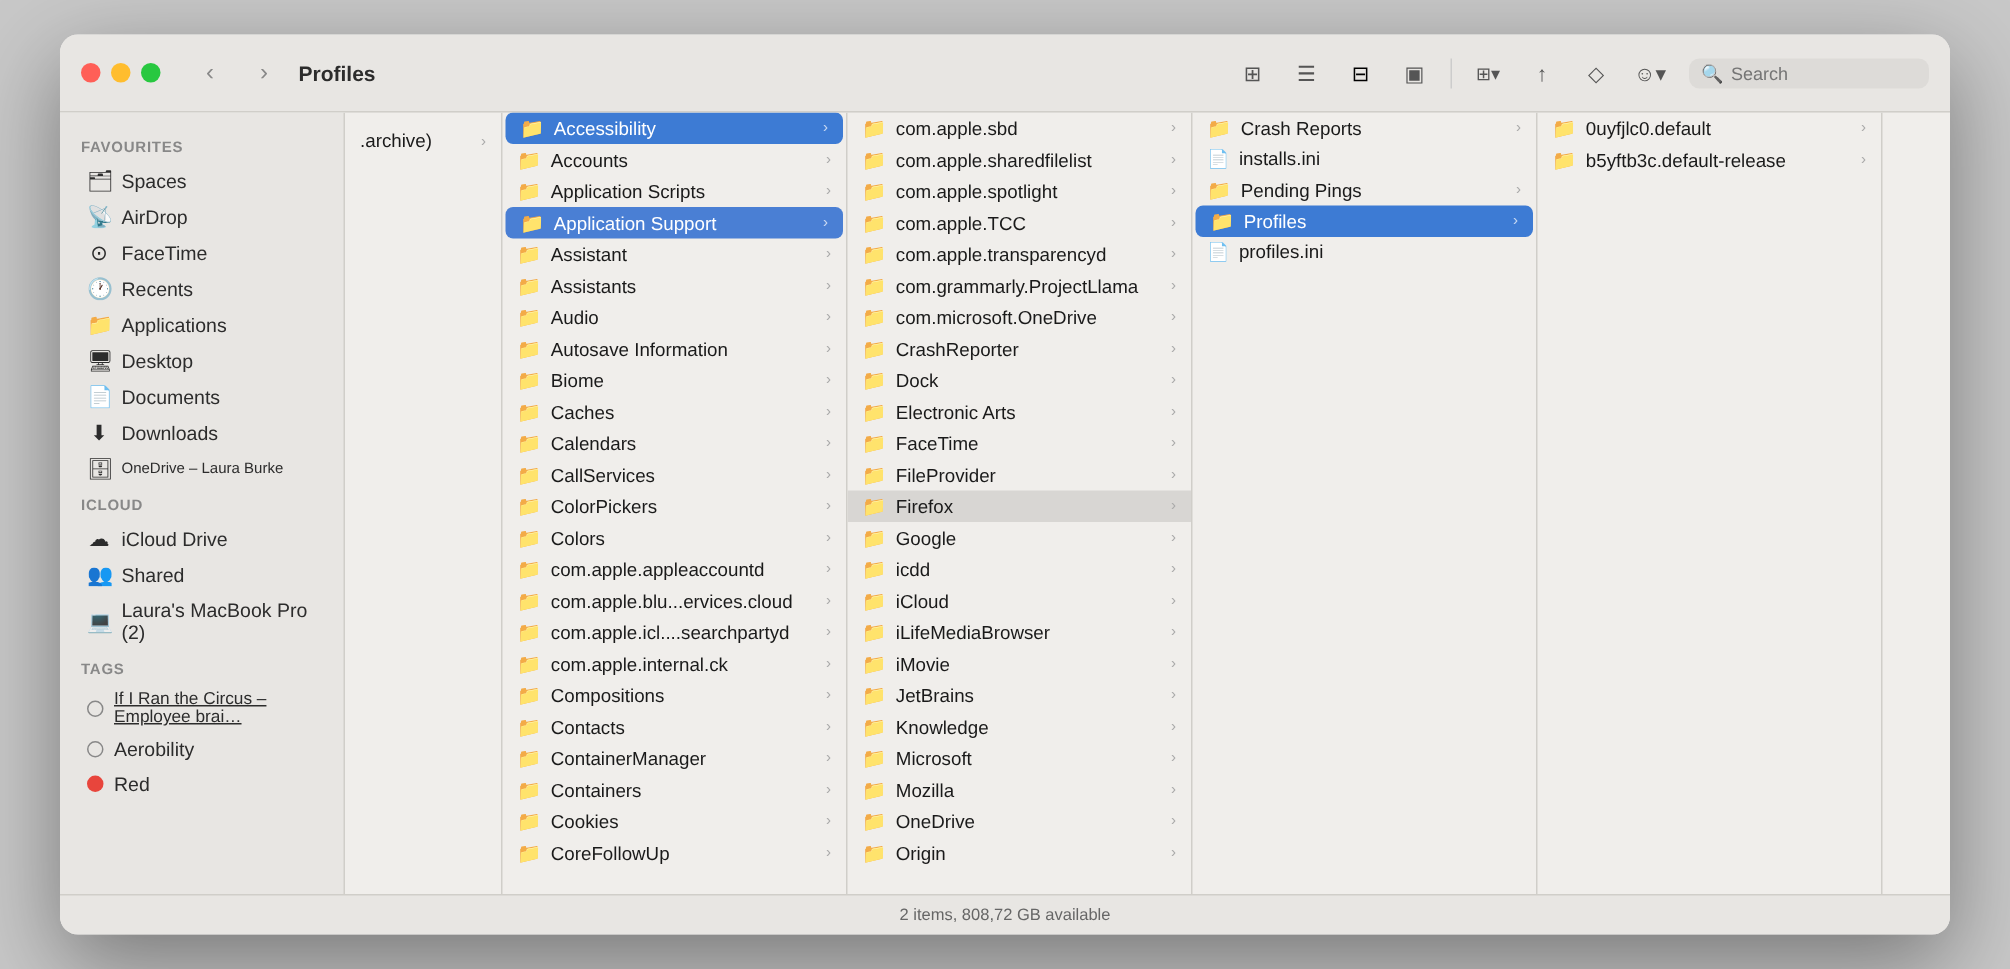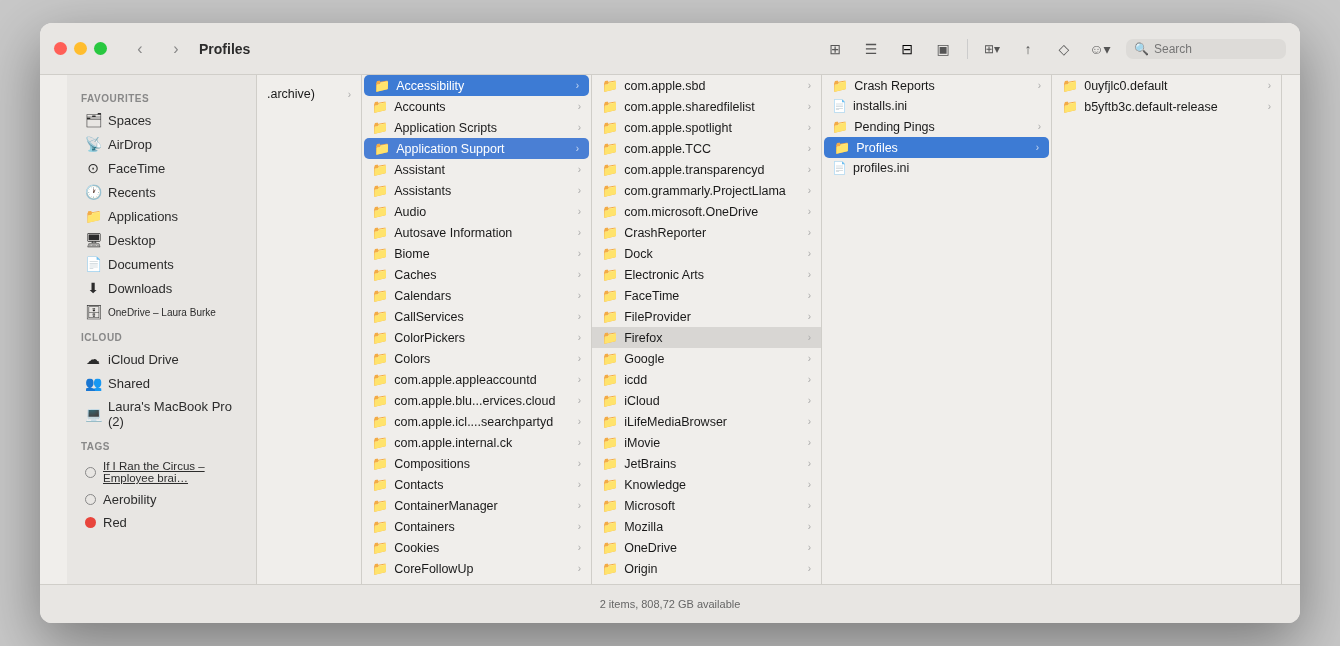--- a/index.html
+++ b/index.html
@@ -93,21 +93,20 @@
       overflow: hidden;
     }
     
     .sidebar {
       width: 190px;
       background: #e8e6e3;
       border-right: 1px solid #d0cec9;
       overflow-y: auto;
       padding: 10px 0;
       flex-shrink: 0;
-      margin-left: 27px;
     }
     .sidebar-section-label {
       font-size: 10px;
       font-weight: 700;
       color: #888;
       text-transform: uppercase;
       letter-spacing: 0.5px;
       padding: 8px 14px 4px;
     }
     .sidebar-item {
@@ -149,21 +148,21 @@
       margin: 0 2px;
     }
     .file-item.hovered-item {
       background: #d8d6d3;
     }
     .file-icon { font-size: 13px; flex-shrink: 0; }
     .file-name { flex: 1; white-space: nowrap; overflow: hidden; text-overflow: ellipsis; }
     .chevron { margin-left: auto; font-size: 10px; color: #aaa; flex-shrink: 0; }
     .file-item.selected-item .chevron { color: rgba(255,255,255,0.7); }
     .status-bar {
-      height: 39px;
+      height: 27px;
       background: #e8e6e3;
       border-top: 1px solid #d0cec9;
       display: flex;
       align-items: center;
       justify-content: center;
       font-size: 11px;
       color: #666;
       flex-shrink: 0;
     }
     

